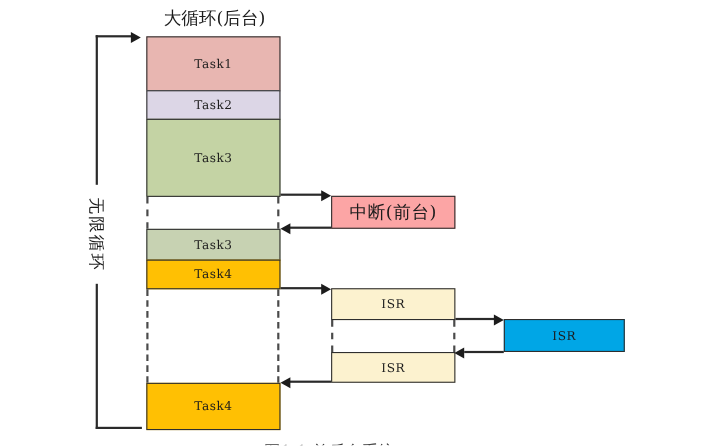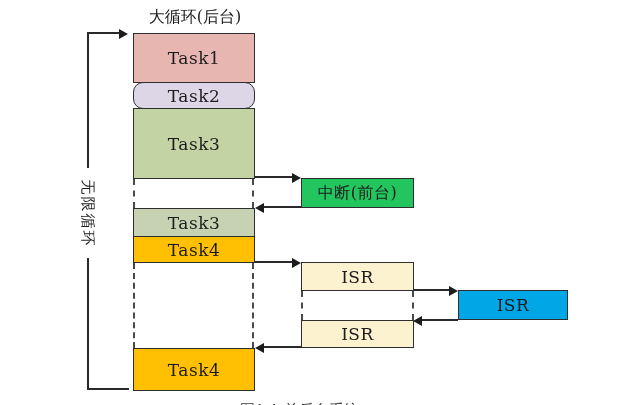--- a/index.html
+++ b/index.html
@@ -4,21 +4,21 @@
 <style>
   html,body{margin:0;padding:0;background:#ffffff;}
   #stage{
     position:relative;width:641px;height:405px;background:#ffffff;
     font-family:"DejaVu Serif","Liberation Serif",serif;color:#1c1c1c;
     overflow:hidden;
   }
   .box{
     position:absolute;box-sizing:border-box;border:1.5px solid #2e2e2e;
     display:flex;align-items:center;justify-content:center;
-    font-size:17px;letter-spacing:.5px;
+    font-size:11px;letter-spacing:.5px;
   }
   .hline{position:absolute;height:2px;background:#2a2a2a;}
   .vline{position:absolute;width:2px;background:#2a2a2a;}
   .vdash{position:absolute;width:0;border-left:2px dashed #4a4a4a;}
   .arr-r{position:absolute;width:0;height:0;
     border-top:5px solid transparent;border-bottom:5px solid transparent;
     border-left:9px solid #1c1c1c;}
   .arr-l{position:absolute;width:0;height:0;
     border-top:5px solid transparent;border-bottom:5px solid transparent;
     border-right:9px solid #1c1c1c;}
@@ -34,21 +34,21 @@
     background:#ffffff;display:flex;align-items:center;justify-content:center;
   }
   #loop-label span{transform:rotate(90deg);white-space:nowrap;font-size:15px;letter-spacing:2px;}
 
   
   #main-title{left:130px;top:7px;width:130px;}
   #caption{left:240px;top:401px;width:240px;font-size:15px;color:#3a3a3a;text-align:left;}
 
   
   #task1 {left:133px;top:33px; width:122px;height:50px;}
-  #task2 {left:133px;top:82px; width:122px;height:27px;border-radius:10px;}
+  #task2 {left:133px;top:82px; width:122px;height:27px;}
   #task3 {left:133px;top:108px;width:122px;height:71px;}
   #task3b{left:133px;top:208px;width:122px;height:29px;}
   #task4 {left:133px;top:236px;width:122px;height:27px;}
   #task4b{left:133px;top:348px;width:122px;height:43px;}
 
   
   #gap1-l{left:133px;top:179px;height:29px;}
   #gap1-r{left:252px;top:179px;height:29px;}
   #gap2-l{left:133px;top:263px;height:85px;}
   #gap2-r{left:252px;top:263px;height:85px;}
@@ -92,21 +92,21 @@
   <div class="box" id="task3" style="background-color: rgb(196, 211, 164);">Task3</div>
   <div class="box" id="task3b" style="background-color: rgb(199, 210, 178);">Task3</div>
   <div class="box" id="task4" style="background-color: rgb(255, 192, 3);">Task4</div>
   <div class="box" id="task4b" style="background-color: rgb(255, 192, 3);">Task4</div>
 
   <div class="vdash" id="gap1-l"></div>
   <div class="vdash" id="gap1-r"></div>
   <div class="vdash" id="gap2-l"></div>
   <div class="vdash" id="gap2-r"></div>
 
-  <div class="box" id="interrupt-box" style="background-color: #22c55e;">中断(前台)</div>
+  <div class="box" id="interrupt-box" style="background-color: #fca5a5;">中断(前台)</div>
 
   <div class="box" id="isr1" style="background-color: rgb(252, 242, 207);">ISR</div>
   <div class="box" id="isr2" style="background-color: rgb(252, 242, 207);">ISR</div>
   <div class="vdash" id="isrgap-l"></div>
   <div class="vdash" id="isrgap-r"></div>
 
   <div class="box" id="nested-isr" style="background-color: rgb(0, 166, 230);">ISR</div>
 
   <div class="hline" id="a1"></div>
   <div class="arr-r" id="a1h"></div>

